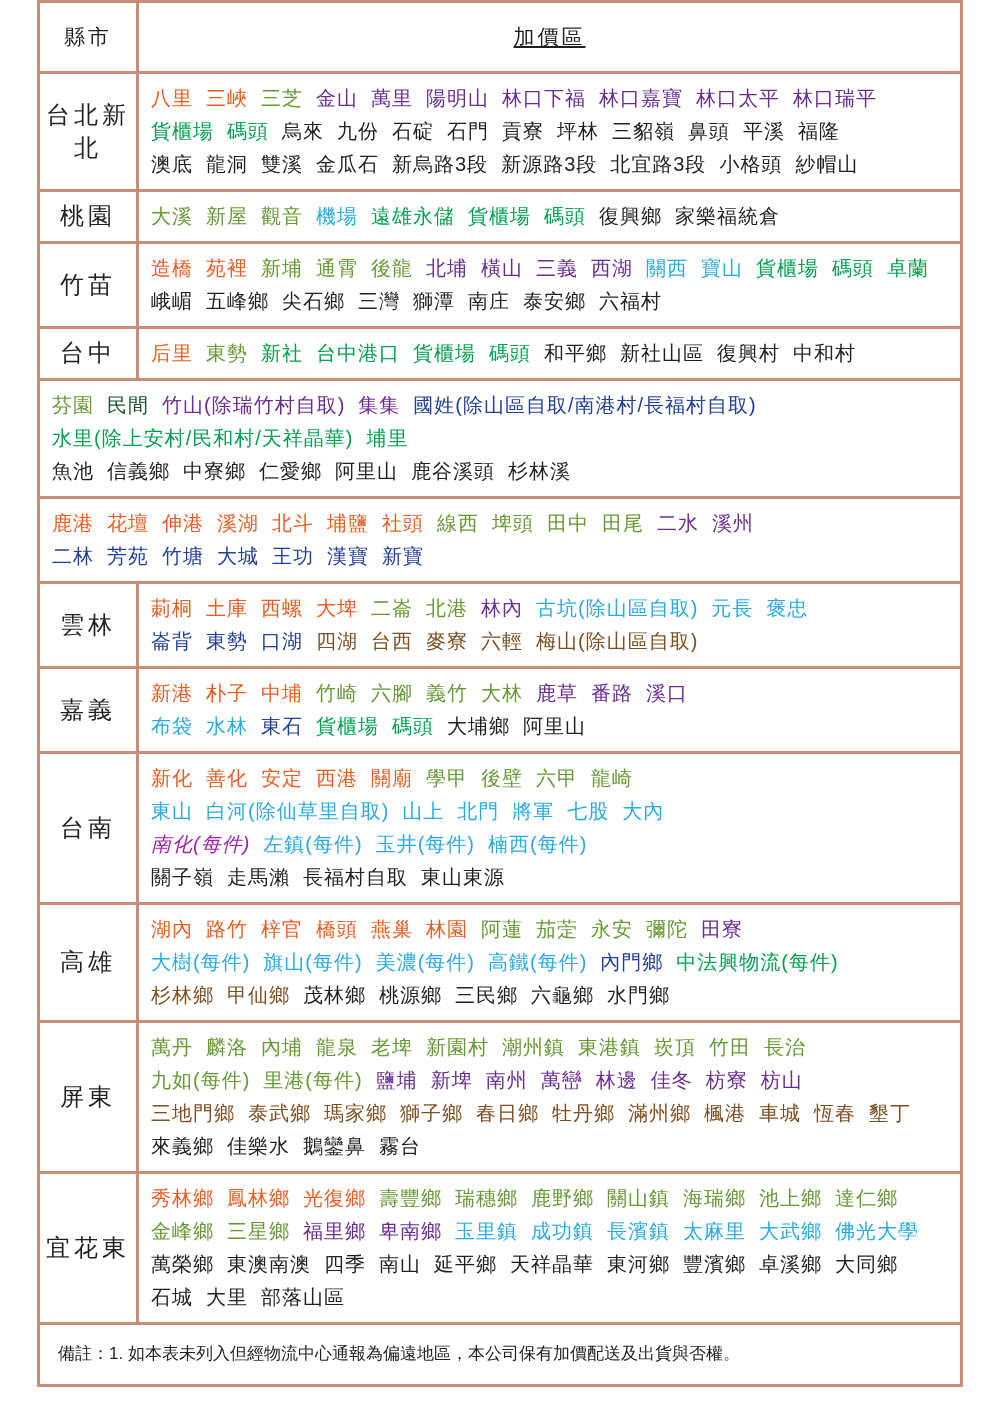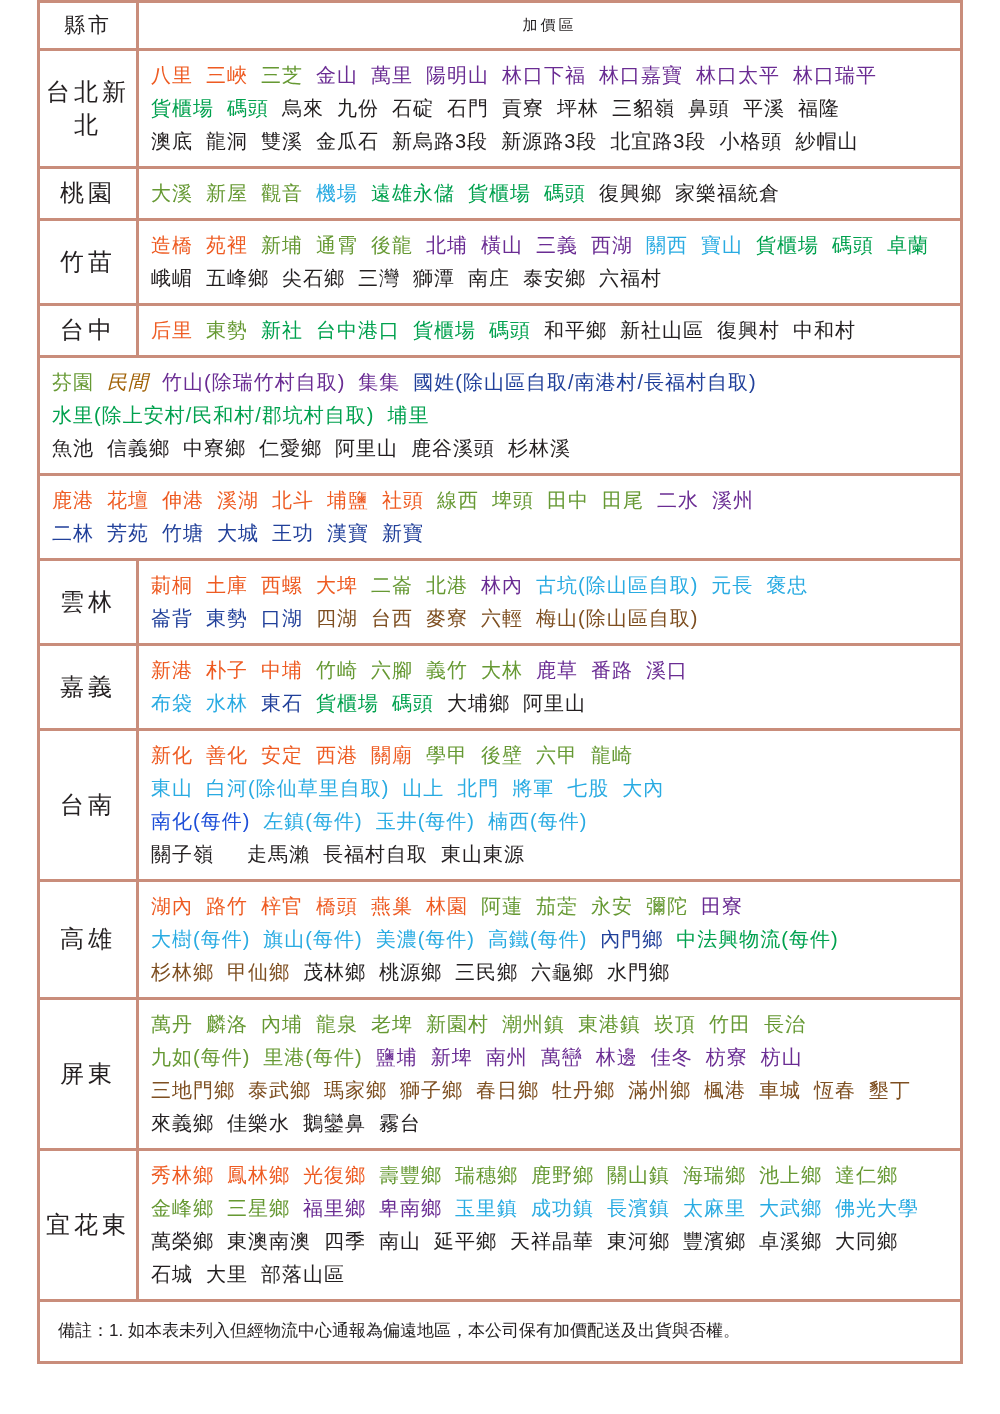--- a/index.html
+++ b/index.html
@@ -39,21 +39,21 @@
   .row { display:flex; border-top:3px solid #c98d7b; }
   .row.hdr { border-top:none; }
   .county {
     flex:0 0 92px; display:flex; align-items:center; justify-content:center;
     text-align:center; border-right:3px solid #c98d7b;
     font-size:24px; letter-spacing:4px; line-height:1.35; padding:4px 2px;
   }
   .hdr .county { font-size:21px; letter-spacing:3px; padding:8px 2px; }
   .hdr .areas-h {
     flex:1; display:flex; align-items:center; justify-content:center;
-    font-size:15px; letter-spacing:3px; padding:13px 0;
+    font-size:21px; letter-spacing:3px; padding:20px 0;text-decoration:underline;
   }
   .areas { flex:1; padding:8px 12px; font-size:20px; line-height:33px; }
   .line { white-space:nowrap; }
   .area { margin-right:13px; letter-spacing:1px; }
   
   .notes { padding:12px 14px 14px 18px; font-size:17px; line-height:1.95; }
   .note-line { white-space:nowrap; }
 </style>
 </head>
 <body>
@@ -90,22 +90,22 @@
           </div>
         </div>
         <div class="row">
           <div class="county">台中</div>
           <div class="areas">
             <div class="line"><span class="area" style="color: rgb(238, 91, 34);">后里</span><span class="area" style="color: rgb(102, 153, 51);">東勢</span><span class="area" style="color: rgb(0, 161, 78);">新社</span><span class="area" style="color: rgb(0, 161, 78);">台中港口</span><span class="area" style="color: rgb(0, 161, 78);">貨櫃場</span><span class="area" style="color: rgb(0, 161, 78);">碼頭</span><span class="area" style="color: rgb(35, 31, 32);">和平鄉</span><span class="area" style="color: rgb(35, 31, 32);">新社山區</span><span class="area" style="color: rgb(35, 31, 32);">復興村</span><span class="area" style="color: rgb(35, 31, 32);">中和村</span></div>
           </div>
         </div>
         <div class="row">
           <div class="areas">
-            <div class="line"><span class="area" style="color: rgb(102, 153, 51);">芬園</span><span class="area" style="color: #a16207; font-style: italic;">民間</span><span class="area" style="color: rgb(106, 44, 147);">竹山(除瑞竹村自取)</span><span class="area" style="color: rgb(106, 44, 147);">集集</span><span class="area" style="color: rgb(33, 64, 154);">國姓(除山區自取/南港村/長福村自取)</span></div>
-            <div class="line"><span class="area" style="color: rgb(0, 161, 78);">水里(除上安村/民和村/郡坑村自取)</span><span class="area" style="color: rgb(0, 161, 78);">埔里</span></div>
+            <div class="line"><span class="area" style="color: rgb(102, 153, 51);">芬園</span><span class="area" style="color: #14532d;">民間</span><span class="area" style="color: rgb(106, 44, 147);">竹山(除瑞竹村自取)</span><span class="area" style="color: rgb(106, 44, 147);">集集</span><span class="area" style="color: rgb(33, 64, 154);">國姓(除山區自取/南港村/長福村自取)</span></div>
+            <div class="line"><span class="area" style="color: rgb(0, 161, 78);">水里(除上安村/民和村/天祥晶華)</span><span class="area" style="color: rgb(0, 161, 78);">埔里</span></div>
             <div class="line"><span class="area" style="color: rgb(35, 31, 32);">魚池</span><span class="area" style="color: rgb(35, 31, 32);">信義鄉</span><span class="area" style="color: rgb(35, 31, 32);">中寮鄉</span><span class="area" style="color: rgb(35, 31, 32);">仁愛鄉</span><span class="area" style="color: rgb(35, 31, 32);">阿里山</span><span class="area" style="color: rgb(35, 31, 32);">鹿谷溪頭</span><span class="area" style="color: rgb(35, 31, 32);">杉林溪</span></div>
           </div>
         </div>
         <div class="row">
           <div class="areas">
             <div class="line"><span class="area" style="color: rgb(238, 91, 34);">鹿港</span><span class="area" style="color: rgb(238, 91, 34);">花壇</span><span class="area" style="color: rgb(238, 91, 34);">伸港</span><span class="area" style="color: rgb(238, 91, 34);">溪湖</span><span class="area" style="color: rgb(238, 91, 34);">北斗</span><span class="area" style="color: rgb(238, 91, 34);">埔鹽</span><span class="area" style="color: rgb(238, 91, 34);">社頭</span><span class="area" style="color: rgb(102, 153, 51);">線西</span><span class="area" style="color: rgb(102, 153, 51);">埤頭</span><span class="area" style="color: rgb(102, 153, 51);">田中</span><span class="area" style="color: rgb(102, 153, 51);">田尾</span><span class="area" style="color: rgb(106, 44, 147);">二水</span><span class="area" style="color: rgb(106, 44, 147);">溪州</span></div>
             <div class="line"><span class="area" style="color: rgb(33, 64, 154);">二林</span><span class="area" style="color: rgb(33, 64, 154);">芳苑</span><span class="area" style="color: rgb(33, 64, 154);">竹塘</span><span class="area" style="color: rgb(33, 64, 154);">大城</span><span class="area" style="color: rgb(33, 64, 154);">王功</span><span class="area" style="color: rgb(33, 64, 154);">漢寶</span><span class="area" style="color: rgb(33, 64, 154);">新寶</span></div>
           </div>
         </div>
         <div class="row">
@@ -120,22 +120,22 @@
           <div class="areas">
             <div class="line"><span class="area" style="color: rgb(238, 91, 34);">新港</span><span class="area" style="color: rgb(238, 91, 34);">朴子</span><span class="area" style="color: rgb(238, 91, 34);">中埔</span><span class="area" style="color: rgb(102, 153, 51);">竹崎</span><span class="area" style="color: rgb(102, 153, 51);">六腳</span><span class="area" style="color: rgb(102, 153, 51);">義竹</span><span class="area" style="color: rgb(102, 153, 51);">大林</span><span class="area" style="color: rgb(106, 44, 147);">鹿草</span><span class="area" style="color: rgb(106, 44, 147);">番路</span><span class="area" style="color: rgb(106, 44, 147);">溪口</span></div>
             <div class="line"><span class="area" style="color: rgb(41, 171, 226);">布袋</span><span class="area" style="color: rgb(41, 171, 226);">水林</span><span class="area" style="color: rgb(33, 64, 154);">東石</span><span class="area" style="color: rgb(0, 161, 78);">貨櫃場</span><span class="area" style="color: rgb(0, 161, 78);">碼頭</span><span class="area" style="color: rgb(35, 31, 32);">大埔鄉</span><span class="area" style="color: rgb(35, 31, 32);">阿里山</span></div>
           </div>
         </div>
         <div class="row">
           <div class="county">台南</div>
           <div class="areas">
             <div class="line"><span class="area" style="color: rgb(238, 91, 34);">新化</span><span class="area" style="color: rgb(238, 91, 34);">善化</span><span class="area" style="color: rgb(238, 91, 34);">安定</span><span class="area" style="color: rgb(238, 91, 34);">西港</span><span class="area" style="color: rgb(238, 91, 34);">關廟</span><span class="area" style="color: rgb(102, 153, 51);">學甲</span><span class="area" style="color: rgb(102, 153, 51);">後壁</span><span class="area" style="color: rgb(102, 153, 51);">六甲</span><span class="area" style="color: rgb(102, 153, 51);">龍崎</span></div>
             <div class="line"><span class="area" style="color: rgb(41, 171, 226);">東山</span><span class="area" style="color: rgb(41, 171, 226);">白河(除仙草里自取)</span><span class="area" style="color: rgb(41, 171, 226);">山上</span><span class="area" style="color: rgb(41, 171, 226);">北門</span><span class="area" style="color: rgb(41, 171, 226);">將軍</span><span class="area" style="color: rgb(41, 171, 226);">七股</span><span class="area" style="color: rgb(41, 171, 226);">大內</span></div>
-            <div class="line"><span class="area" style="color: #1d4ed8;">南化(每件)</span><span class="area" style="color: rgb(41, 171, 226);">左鎮(每件)</span><span class="area" style="color: rgb(41, 171, 226);">玉井(每件)</span><span class="area" style="color: rgb(41, 171, 226);">楠西(每件)</span></div>
-            <div class="line"><span class="area" style="color: rgb(35, 31, 32);">關子嶺</span><span class="area" style="color: rgb(35, 31, 32); margin-left: 20px;">走馬瀨</span><span class="area" style="color: rgb(35, 31, 32);">長福村自取</span><span class="area" style="color: rgb(35, 31, 32);">東山東源</span></div>
+            <div class="line"><span class="area" style="color: #a21caf; font-style: italic;">南化(每件)</span><span class="area" style="color: rgb(41, 171, 226);">左鎮(每件)</span><span class="area" style="color: rgb(41, 171, 226);">玉井(每件)</span><span class="area" style="color: rgb(41, 171, 226);">楠西(每件)</span></div>
+            <div class="line"><span class="area" style="color: rgb(35, 31, 32);">關子嶺</span><span class="area" style="color: rgb(35, 31, 32);">走馬瀨</span><span class="area" style="color: rgb(35, 31, 32);">長福村自取</span><span class="area" style="color: rgb(35, 31, 32);">東山東源</span></div>
           </div>
         </div>
         <div class="row">
           <div class="county">高雄</div>
           <div class="areas">
             <div class="line"><span class="area" style="color: rgb(238, 91, 34);">湖內</span><span class="area" style="color: rgb(238, 91, 34);">路竹</span><span class="area" style="color: rgb(238, 91, 34);">梓官</span><span class="area" style="color: rgb(238, 91, 34);">橋頭</span><span class="area" style="color: rgb(238, 91, 34);">燕巢</span><span class="area" style="color: rgb(238, 91, 34);">林園</span><span class="area" style="color: rgb(102, 153, 51);">阿蓮</span><span class="area" style="color: rgb(102, 153, 51);">茄萣</span><span class="area" style="color: rgb(102, 153, 51);">永安</span><span class="area" style="color: rgb(102, 153, 51);">彌陀</span><span class="area" style="color: rgb(106, 44, 147);">田寮</span></div>
             <div class="line"><span class="area" style="color: rgb(41, 171, 226);">大樹(每件)</span><span class="area" style="color: rgb(41, 171, 226);">旗山(每件)</span><span class="area" style="color: rgb(41, 171, 226);">美濃(每件)</span><span class="area" style="color: rgb(41, 171, 226);">高鐵(每件)</span><span class="area" style="color: rgb(33, 64, 154);">內門鄉</span><span class="area" style="color: rgb(0, 161, 78);">中法興物流(每件)</span></div>
             <div class="line"><span class="area" style="color: rgb(126, 79, 33);">杉林鄉</span><span class="area" style="color: rgb(126, 79, 33);">甲仙鄉</span><span class="area" style="color: rgb(35, 31, 32);">茂林鄉</span><span class="area" style="color: rgb(35, 31, 32);">桃源鄉</span><span class="area" style="color: rgb(35, 31, 32);">三民鄉</span><span class="area" style="color: rgb(35, 31, 32);">六龜鄉</span><span class="area" style="color: rgb(35, 31, 32);">水門鄉</span></div>
           </div>
         </div>

